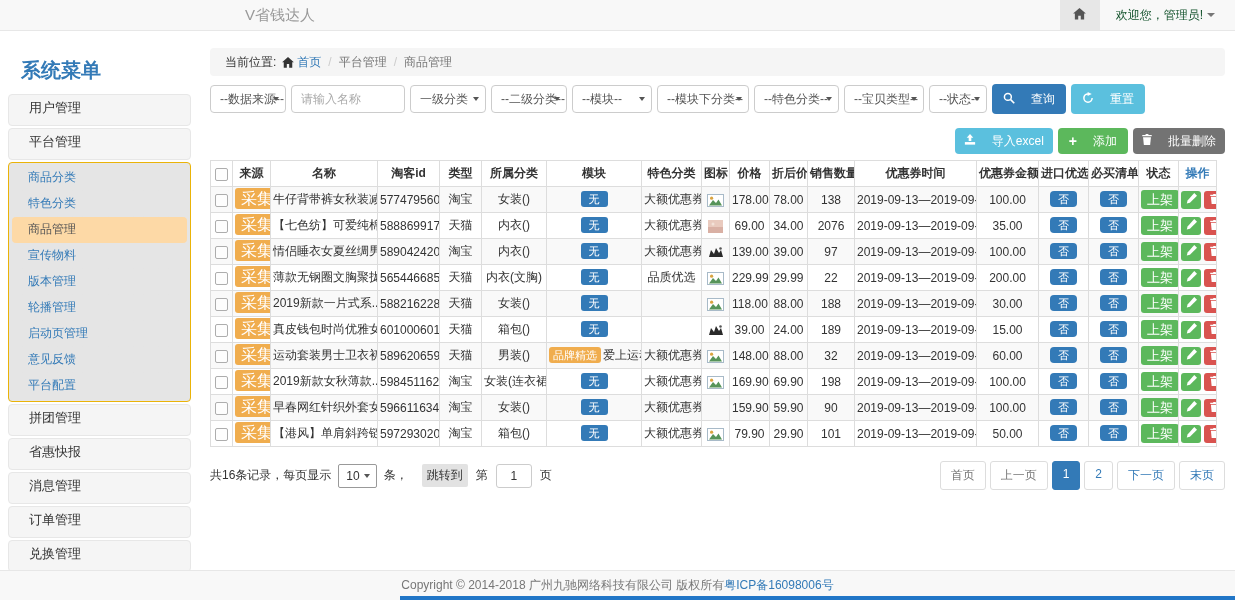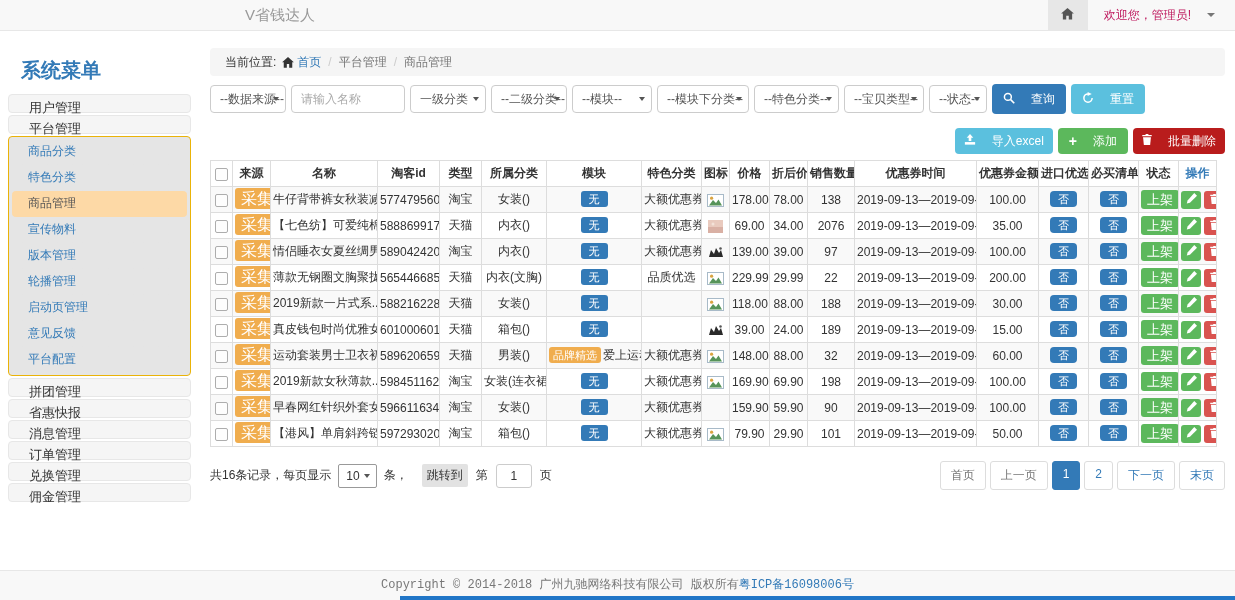--- a/index.html
+++ b/index.html
@@ -8,27 +8,27 @@
     font-family: "Liberation Sans", "DejaVu Sans", sans-serif;
     font-size: 12px; color:#333; background:#fff; overflow:hidden; position:relative;
   }
   
   .topbar { position:absolute; top:0; left:0; width:1235px; height:31px;
     background:#f8f8f8; border-bottom:1px solid #e7e7e7; }
   .brand { position:absolute; left:245px; top:0; line-height:30px; font-size:15px; color:#999; }
   .topbar-right { position:absolute; right:0; top:0; height:30px; display:flex; align-items:center; }
   .home-box { width:40px; height:30px; background:#e7e7e7; display:flex; align-items:center;
     justify-content:center; color:#555; cursor:pointer; }
-  .user-menu { display:flex; align-items:center; gap:16px; margin:0 20px 0 16px; color:#be185d; cursor:pointer; }
+  .user-menu { display:flex; align-items:center; gap:4px; margin:0 20px 0 16px; color:#14532d; cursor:pointer; }
   .caret-down { width:0; height:0; border-left:4px solid transparent; border-right:4px solid transparent;
     border-top:4px solid #777; display:inline-block; }
   
   .sidebar { position:absolute; left:8px; top:48px; width:183px; z-index:1; }
   .sidebar-title { color:#337ab7; font-size:20px; font-weight:bold; padding:9px 13px 10px; }
-  .menu-header { background:#f5f5f5; border:1px solid #e7e7e7; border-radius:4px; height:19px;
+  .menu-header { background:#f5f5f5; border:1px solid #e7e7e7; border-radius:4px; height:32px;
     line-height:26px; padding:0 20px; font-size:13px; color:#333; margin-bottom:2px; cursor:pointer; }
   .submenu { background:#e5e5e5; border:1px solid #eab308; border-radius:4px; margin-bottom:2px; padding:2px 3px; }
   .submenu-item { height:26px; line-height:25px; padding:0 16px; color:#337ab7; font-size:12px;
     border-bottom:1px dashed #e5e5e5; cursor:pointer; }
   .submenu-item:last-child { border-bottom:none; }
   .submenu-item.active { background:#fdd9a6; border-radius:4px; color:#555; border-bottom-color:transparent; }
   
   .content { position:absolute; left:210px; top:48px; width:1015px; }
   .breadcrumb { background:#f5f5f5; border-radius:4px; height:28px; line-height:28px; padding:0 15px;
     color:#555; display:flex; align-items:center;text-align:right; }
@@ -46,21 +46,21 @@
   .finput { height:28px; border:1px solid #ccc; border-radius:4px; padding:0 9px; font:inherit; color:#555; }
   .finput::placeholder { color:#aaa; }
   .btn { display:inline-flex; align-items:center; gap:16px; border:none; border-radius:4px; color:#fff;
     font-size:12px; cursor:pointer; font-family:inherit; }
   .btn-query { background:#337ab7; height:30px; padding:0 11px; }
   .btn-reset { background:#5bc0de; height:30px; padding:0 11px; }
   .toolbar { margin-top:14px; display:flex; justify-content:flex-end; gap:5px; }
   .btn-import { background:#5bc0de; height:26px; padding:0 9px; }
   .btn-add { background:#5cb85c; height:26px; padding:0 11px; }
   .btn-add .plus { font-size:14px; font-weight:bold; line-height:1; }
-  .btn-batch { background:#b91c1c; height:26px; padding:0 9px; }
+  .btn-batch { background:#737373; height:26px; padding:0 9px; }
   
   table.products { margin-top:6px; border-collapse:collapse; table-layout:fixed; width:1007px; background:#fff; }
   .products th, .products td { border:1px solid #ddd; text-align:center; height:26px; padding:0 2px;
     overflow:hidden; white-space:nowrap; font-size:12px; vertical-align:middle; }
   .products th { font-weight:bold; color:#333; background:#fff; }
   .products th.op-head { color:#337ab7; }
   .products tbody tr:nth-child(odd) td { background:#f9f9f9; }
   .checkbox { display:inline-block; width:13px; height:13px; border:1px solid #adadad; border-radius:2px;
     background:#fdfdfd; vertical-align:middle; cursor:pointer; }
   .badge-source { background:#f0ad4e; color:#fff; border-radius:3px; padding:2px 6px; font-size:16px;font-family:Liberation Serif, serif; }
@@ -82,21 +82,21 @@
   .jump-label { background:#e2e2e2; padding:3px 5px; border-radius:2px; margin:0 4px 0 10px; cursor:pointer; }
   .jump-input { width:36px; height:24px; border:1px solid #ccc; border-radius:3px; text-align:center;
     font:inherit; color:#333; margin:0 4px; }
   .page-right { margin-left:auto; display:flex; gap:4px; }
   .page-btn { border:1px solid #ddd; background:#fff; border-radius:3px; padding:5px 10px; color:#337ab7;
     cursor:pointer; font-size:12px; }
   .page-btn.muted { color:#777; }
   .page-btn.active { background:#337ab7; border-color:#337ab7; color:#fff; }
   
   .footer { position:absolute; left:0; top:570px; width:1235px; height:30px; background:#f8f8f8;
-    border-top:1px solid #e7e7e7; text-align:center; line-height:28px; color:#777; z-index:5;font-family:Liberation Mono, monospace; }
+    border-top:1px solid #e7e7e7; text-align:center; line-height:28px; color:#777; z-index:5; }
   .footer a { color:#337ab7; text-decoration:none; cursor:pointer; }
   .bottom-strip { position:absolute; left:400px; bottom:0; width:835px; height:4px; background:#2176c7; z-index:6; }
 </style>
 </head>
 <body>
 
 <div class="topbar">
   <span class="brand">V省钱达人</span>
   <div class="topbar-right">
     <div class="home-box">

